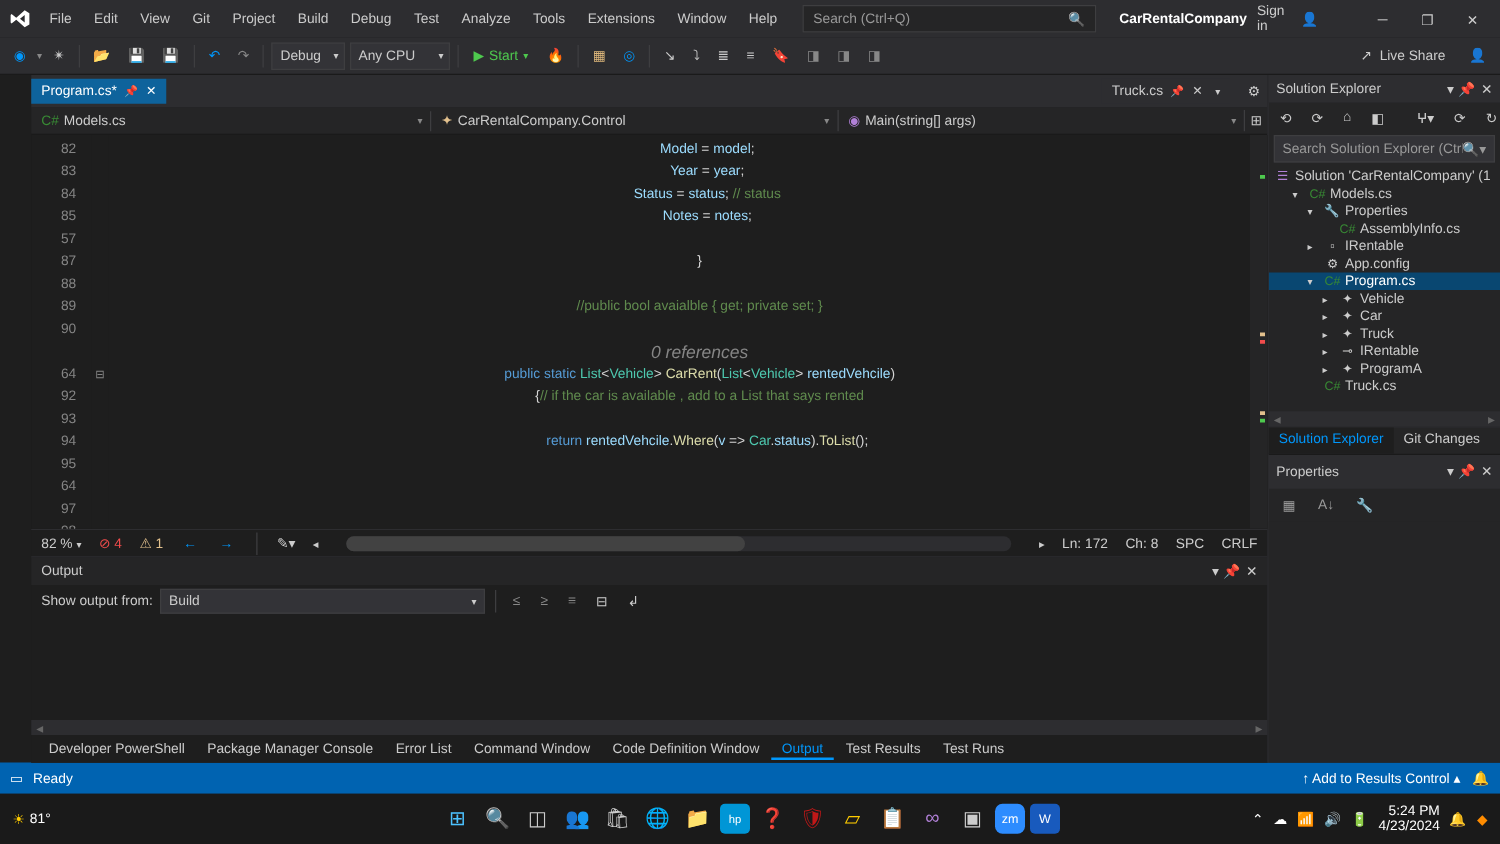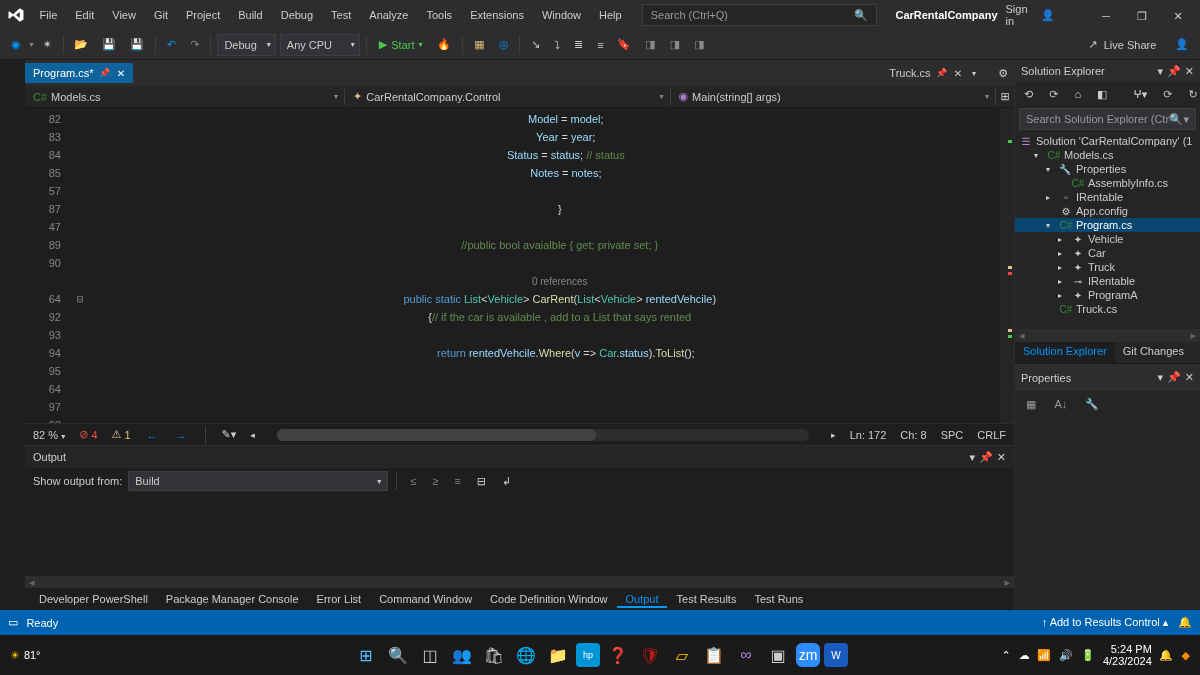--- a/index.html
+++ b/index.html
@@ -41,21 +41,21 @@
 .fold-bar{width:14px;background:#1e1e1e;padding-top:2px;}
 .fold-line{height:18px;display:flex;align-items:center;justify-content:center;color:#858585;font-size:9px;}
 .code-text{flex:1;padding-top:2px;line-height:18px;white-space:pre;color:#d4d4d4;text-align:center;}
 .code-line{height:18px;padding-left:8px;}
 .k{color:#569cd6;}
 .t{color:#4ec9b0;}
 .c{color:#608b4e;}
 .m{color:#dcdcaa;}
 .p{color:#d4d4d4;}
 .n{color:#9cdcfe;}
-.ref{color:#858585;font-size:10px;}
+.ref{color:#858585;font-size:14px;font-style:italic;}
 .scroll-map{width:14px;background:#252526;position:relative;}
 .scroll-mark{position:absolute;width:4px;right:2px;height:3px;}
 .status-strip{height:22px;background:#1e1e1e;border-top:1px solid #2d2d30;display:flex;align-items:center;padding:0 8px;gap:14px;color:#ccc;}
 .status-strip .err{color:#f14c4c;display:flex;align-items:center;gap:3px;}
 .status-strip .warn{color:#e2c08d;display:flex;align-items:center;gap:3px;}
 .status-right{margin-left:auto;display:flex;gap:14px;align-items:center;}
 .nav-arrow{color:#0097fb;padding:0 2px;cursor:pointer;}
 .h-scroll{flex:1;height:12px;background:#2d2d30;border-radius:6px;margin:0 8px;position:relative;}
 .h-scroll-thumb{position:absolute;left:0;width:60%;height:100%;background:#424242;border-radius:6px;}
 .solution-explorer{width:186px;background:#252526;display:flex;flex-direction:column;border-left:1px solid #2d2d30;}
@@ -218,21 +218,21 @@
       <div style="width:18px;text-align:center">⊞</div>
     </div>
     <div class="code-area">
       <div class="gutter" id="gutter">
           <div class="gutter-line">82</div>
           <div class="gutter-line">83</div>
           <div class="gutter-line">84</div>
           <div class="gutter-line">85</div>
           <div class="gutter-line">57</div>
           <div class="gutter-line">87</div>
-          <div class="gutter-line">47</div>
+          <div class="gutter-line">88</div>
           <div class="gutter-line">89</div>
           <div class="gutter-line">90</div>
           <div class="gutter-line"></div>
           <div class="gutter-line">64</div>
           <div class="gutter-line">92</div>
           <div class="gutter-line">93</div>
           <div class="gutter-line">94</div>
           <div class="gutter-line">95</div>
           <div class="gutter-line">64</div>
           <div class="gutter-line">97</div>
@@ -485,21 +485,21 @@
     <div class="task-icon">🛍</div>
     <div class="task-icon">🌐</div>
     <div class="task-icon" style="color:#ffcc66">📁</div>
     <div class="task-icon" style="background:#0096d6;font-size:9px;color:#fff;width:24px;height:24px">hp</div>
     <div class="task-icon">❓</div>
     <div class="task-icon" style="color:#c01818">🛡</div>
     <div class="task-icon" style="color:#ffcc00">▱</div>
     <div class="task-icon">📋</div>
     <div class="task-icon" style="color:#b180d7">∞</div>
     <div class="task-icon" style="color:#ccc">▣</div>
-    <div class="task-icon" style="background:#2d8cff;font-size:14px;color:#fff;width:24px;height:24px;border-radius:6px">zm</div>
+    <div class="task-icon" style="background:#2d8cff;font-size:10px;color:#fff;width:24px;height:24px;border-radius:6px">zm</div>
     <div class="task-icon" style="background:#185abd;font-size:10px;color:#fff;width:24px;height:24px">W</div>
   </div>
   <div class="task-right">
     <span>⌃</span>
     <span>☁</span>
     <span>📶</span>
     <span>🔊</span>
     <span>🔋</span>
     <div class="task-time">
       <div>5:24 PM</div>

